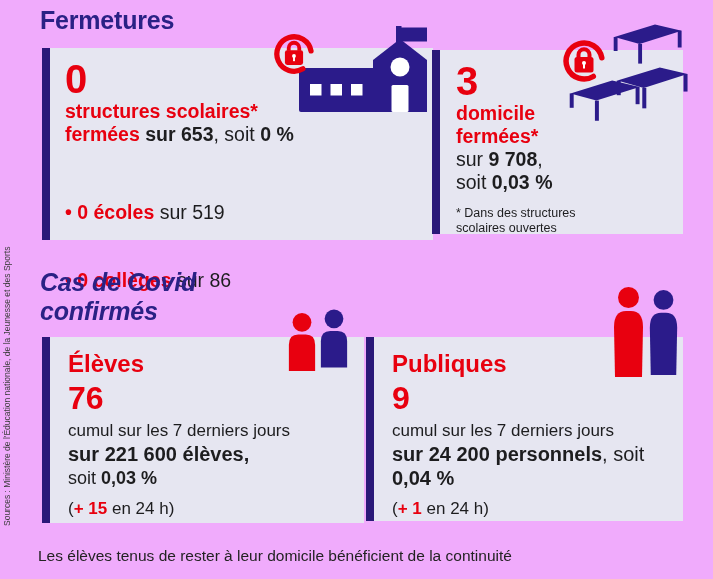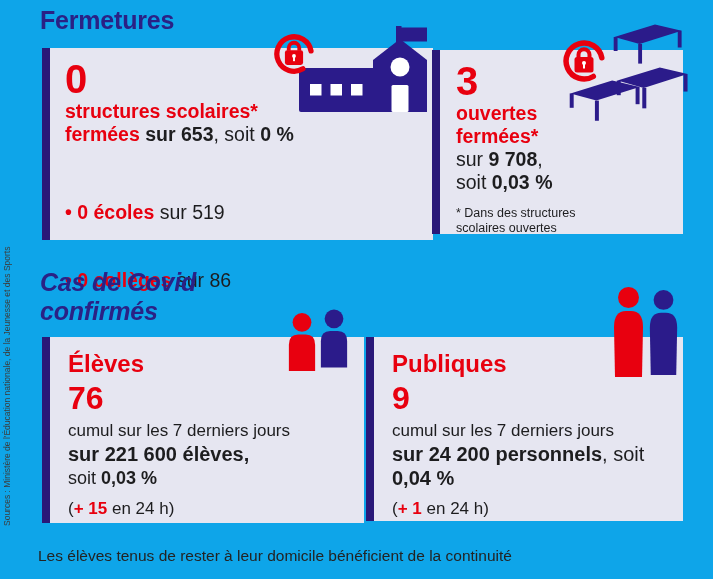--- a/index.html
+++ b/index.html
@@ -1,21 +1,21 @@
 <!DOCTYPE html>
 <html style="--navy: #2a2185; --icon-navy: #2b1b8a; --red: #e8000f; --panel_bg: #e6e6f1; --bar: #2a1878; --dark: #1d1d1f;"><head>
 <meta charset="utf-8">
 <style>
   :root{
     --navy:#2a2185; --icon-navy:#2b1b8a; --red:#e8000f;
     --panel_bg:#e6e6f1; --bar:#2a1878; --dark:#1d1d1f;
   }
   *{box-sizing:content-box; margin:0; padding:0;}
   body{background:#fff; font-family:"Liberation Sans", sans-serif;}
-  .canvas{position:relative; width:713px; height:579px; background:#0ea5e9; overflow:hidden;}
+  .canvas{position:relative; width:713px; height:579px; background:#f0abfc; overflow:hidden;}
 
   .title{position:absolute; font-size:25px; font-weight:bold; color:var(--navy);
          line-height:29px; letter-spacing:-0.2px;}
   .t1{left:40px; top:6px;}
   .t2{left:40px; top:268px;font-style:italic;}
 
   .panel{position:absolute; background:var(--panel_bg); border-left:8px solid var(--bar);}
   .p-structures{left:42px; top:48px; width:368px; height:182px; padding:10px 0 0 15px;}
   .p-classes{left:432px; top:50px; width:227px; height:174px; padding:10px 0 0 16px;}
   .p-eleves{left:42px; top:337px; width:292px; height:178px; padding:8px 4px 0 18px;}
@@ -63,21 +63,21 @@
     <ul class="bullets">
       <li><span class="red-b">• </span><span class="red-b">0 écoles </span><span class="reg">sur 519</span></li>
       <li><span class="red-b">• </span><span class="red-b">0 collèges </span><span class="reg">sur 86</span></li>
       <li><span class="red-b">• </span><span class="red-b">0 lycées </span><span class="reg">sur 48</span></li>
     </ul>
     <div class="footnote">* Publiques et privées sous contrat</div>
   </section>
 
   <section class="panel p-classes">
     <div class="count-lg">3</div>
-    <div class="plabel"><span class="red-b">ouvertes</span></div>
+    <div class="plabel"><span class="red-b">domicile</span></div>
     <div class="plabel"><span class="red-b">fermées*</span></div>
     <div class="plabel"><span class="reg">sur </span><span class="dark-b">9 708</span><span class="reg">,</span></div>
     <div class="plabel"><span class="reg">soit </span><span class="dark-b">0,03 %</span></div>
     <div class="footnote">
       <div>* Dans des structures</div>
       <div>scolaires ouvertes</div>
     </div>
   </section>
 
   <div class="title t2">

